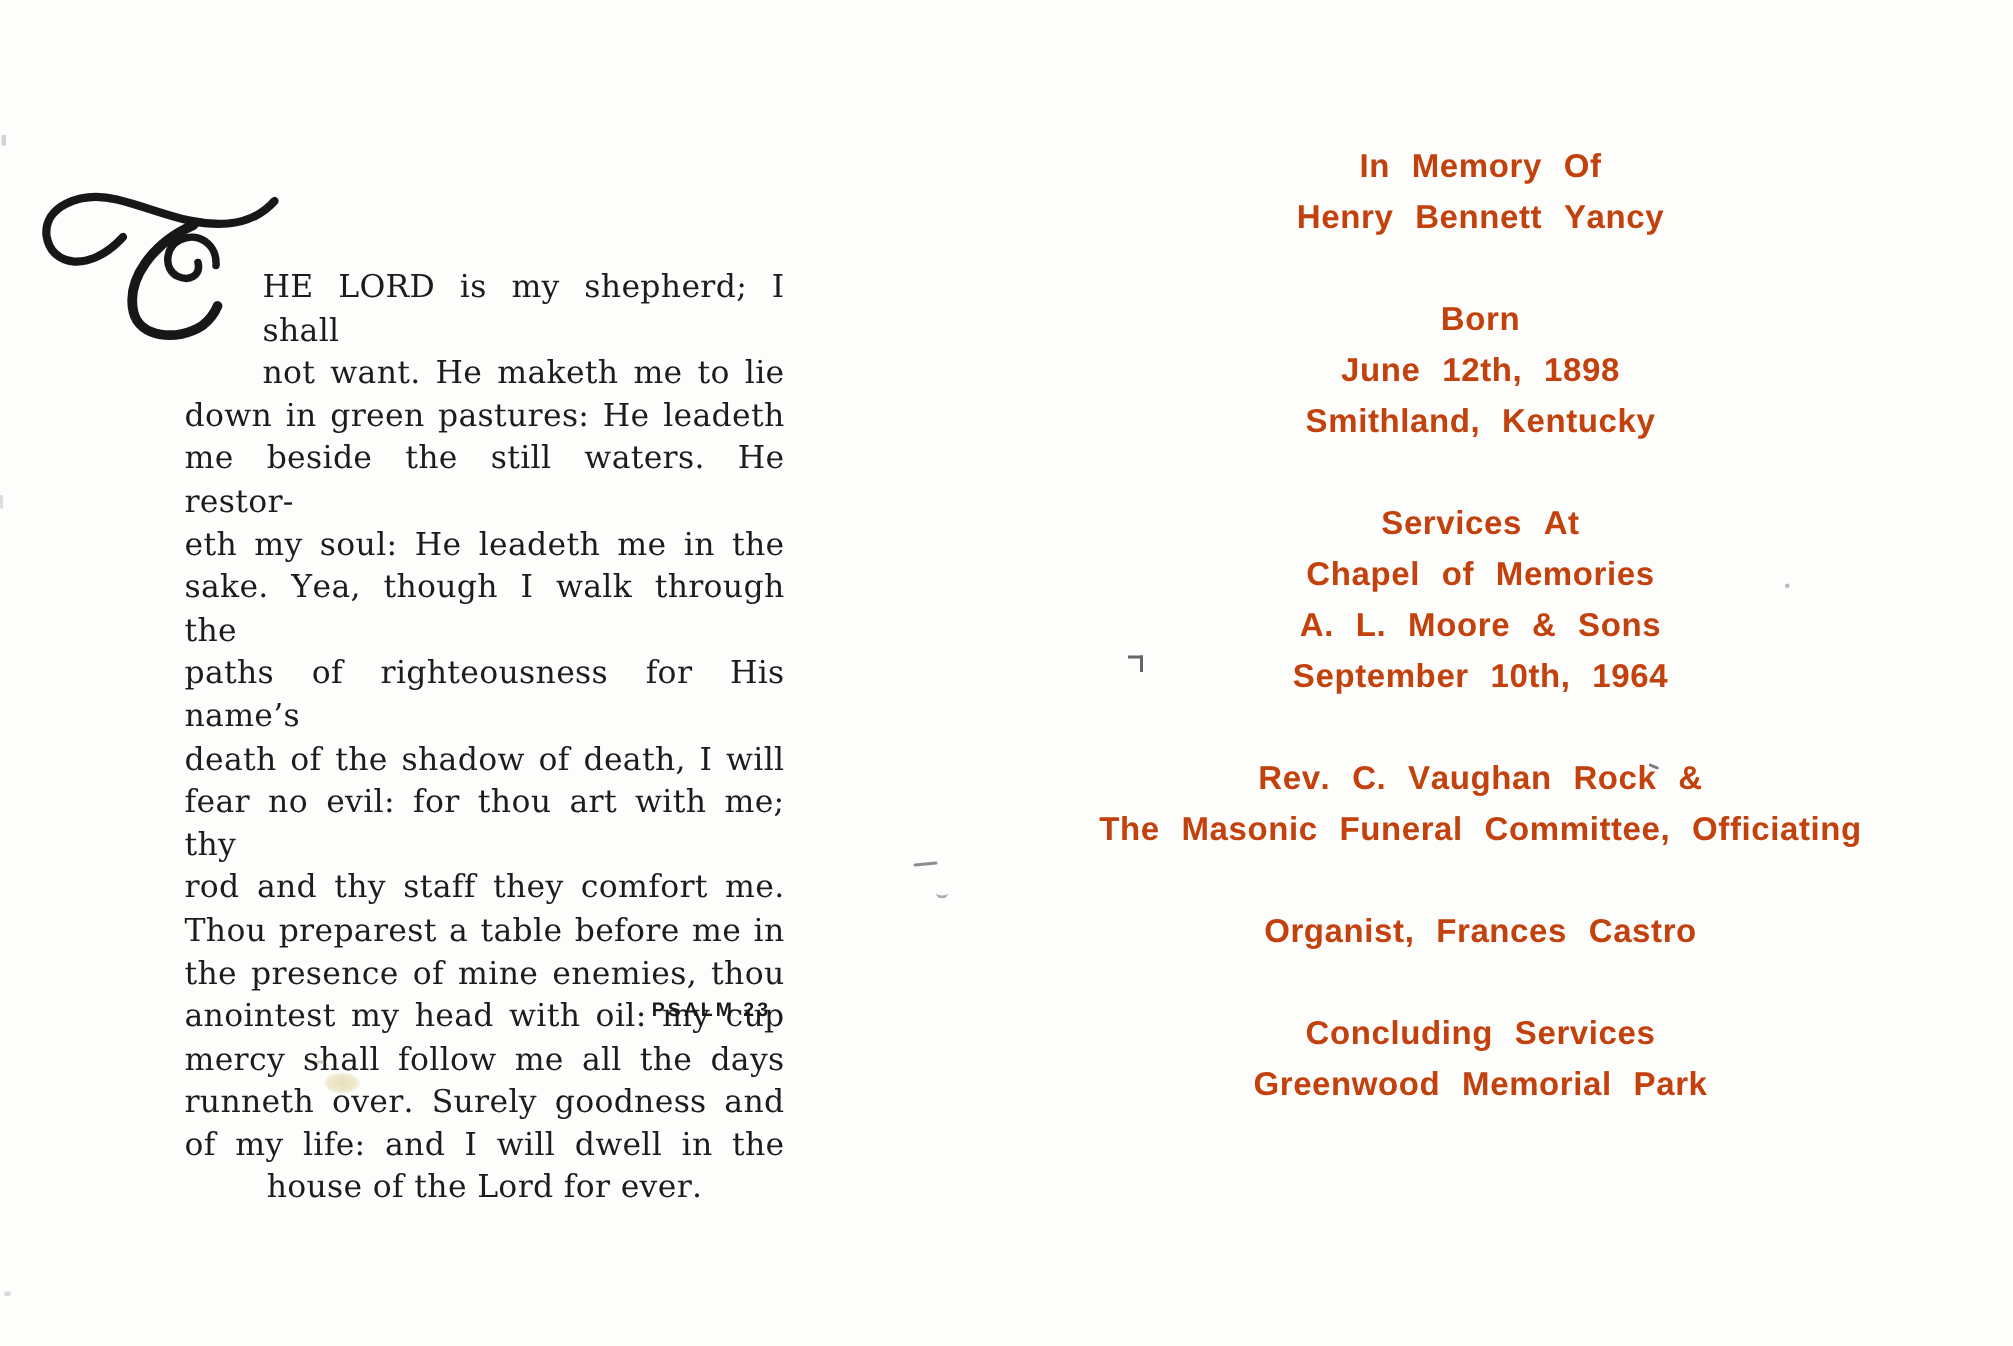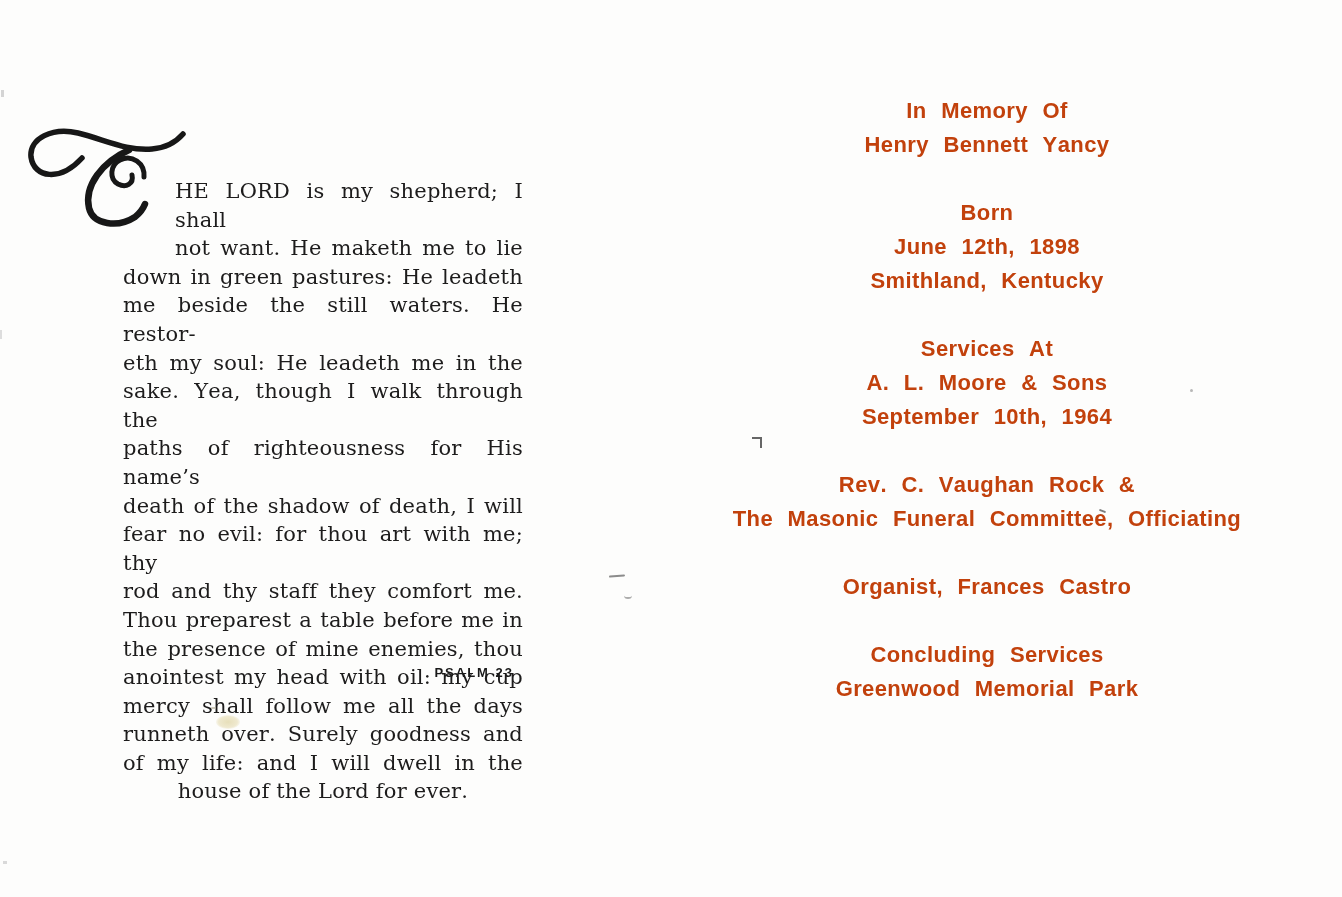--- a/index.html
+++ b/index.html
@@ -93,20 +93,21 @@
         <div>In Memory Of</div>
         <div>Henry Bennett Yancy</div>
       </div>
       <div class="group">
         <div>Born</div>
         <div>June 12th, 1898</div>
         <div>Smithland, Kentucky</div>
       </div>
       <div class="group">
         <div>Services At</div>
+        <div>Chapel of Memories</div>
         <div>A. L. Moore &amp; Sons</div>
         <div>September 10th, 1964</div>
       </div>
       <div class="group">
         <div>Rev. C. Vaughan Rock &amp;</div>
         <div>The Masonic Funeral Committee, Officiating</div>
       </div>
       <div class="group">
         <div>Organist, Frances Castro</div>
       </div>

